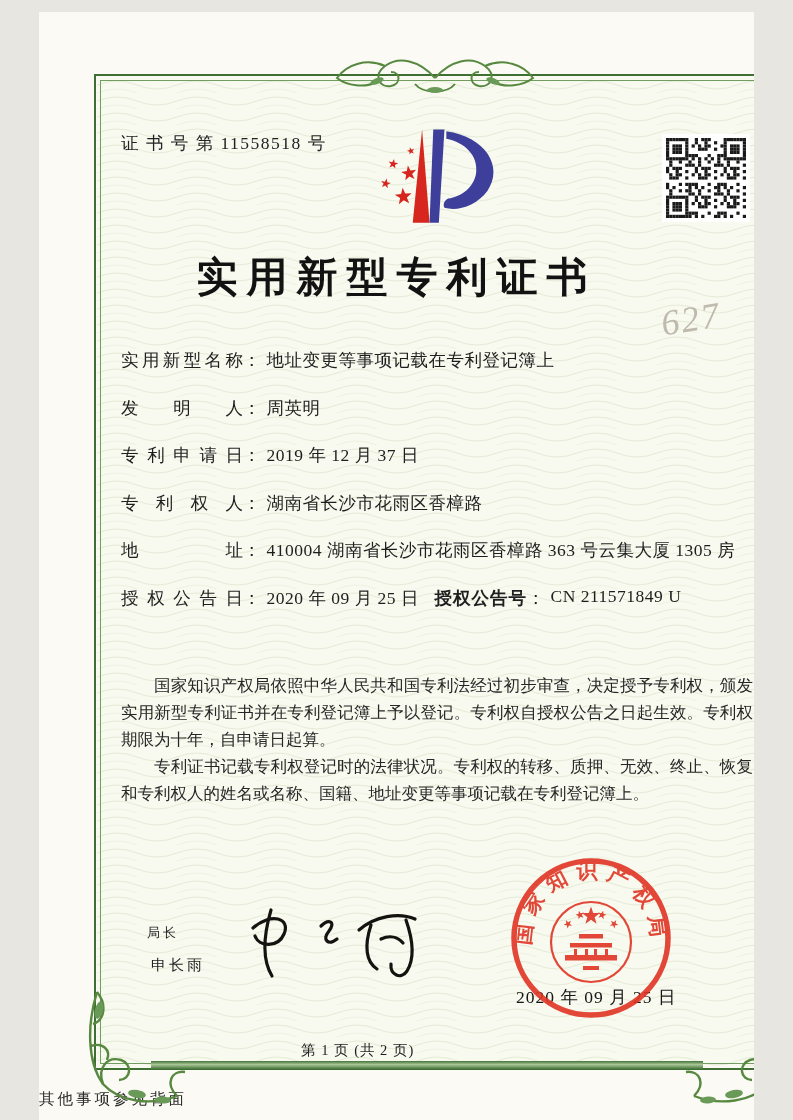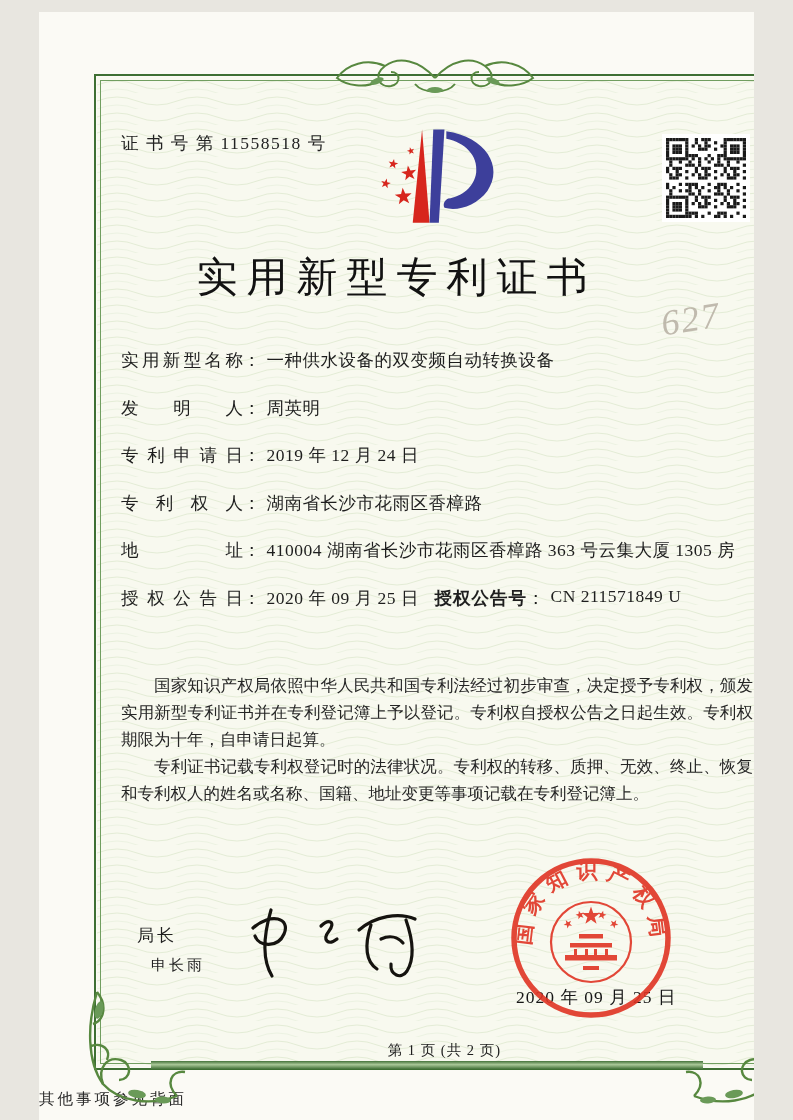--- a/index.html
+++ b/index.html
@@ -14,44 +14,44 @@
     box-sizing:border-box;border:1px solid #719e60;}
   .guilloche{position:absolute;left:58px;top:65px;width:678px;height:990px;opacity:.65;}
   .band{position:absolute;left:112px;top:1049px;width:552px;height:8px;
     background:linear-gradient(#44723a,#a9c797 45%,#44723a);z-index:3;}
   .scan-edge{position:absolute;left:0;bottom:3px;width:100%;height:3px;background:#eedcd5;}
 
   .cert-no{position:absolute;left:82px;top:119px;font-size:17.5px;letter-spacing:1.5px;color:#222;}
   .logo{position:absolute;left:318px;top:110px;width:160px;height:112px;}
   .qr{position:absolute;left:623px;top:122px;width:88px;height:88px;}
   .title{position:absolute;left:0;top:238px;width:100%;text-align:center;
-    font-size:41px;font-weight:normal;letter-spacing:9px;color:#121212;}
+    font-size:41px;font-weight:bold;letter-spacing:9px;color:#121212;}
   .pencil{position:absolute;left:622px;top:286px;font-size:36px;color:#b3ab9e;
     font-style:italic;transform:rotate(-9deg);letter-spacing:2px;opacity:.8;}
 
   .fields{position:absolute;left:82px;top:336px;width:640px;}
   .frow{height:47.6px;font-size:17.5px;white-space:nowrap;}
   .flabel{display:inline-block;width:122px;text-align:justify;text-align-last:justify;vertical-align:top;}
   .flabel2{display:inline-block;vertical-align:top;letter-spacing:1px;font-weight:bold;}
   .fcolon{display:inline-block;vertical-align:top;}
   .fvalue{display:inline-block;vertical-align:top;padding-left:6px;letter-spacing:.5px;}
   .gdate{width:168px;}
 
   .paras{position:absolute;left:82px;top:660px;width:632px;font-size:16.5px;
     line-height:27px;text-align:justify;color:#262626;}
   .paras p{margin:0;text-indent:2em;}
 
-  .officer-title{position:absolute;left:98px;top:912px;font-size:17px;letter-spacing:3px;}
+  .officer-title{position:absolute;left:108px;top:912px;font-size:13px;letter-spacing:3px;}
   .officer-name{position:absolute;left:112px;top:944px;font-size:15px;letter-spacing:3px;}
   .signature{position:absolute;left:196px;top:886px;width:210px;height:95px;}
 
   .seal{position:absolute;left:461px;top:818px;width:185px;height:192px;z-index:5;opacity:.9;}
   .seal-date{position:absolute;left:477px;top:973px;font-size:17.5px;letter-spacing:1px;color:#161616;z-index:4;}
 
-  .page-no{position:absolute;left:262px;top:1029px;width:200px;text-align:right;font-size:14.5px;letter-spacing:1px;}
+  .page-no{position:absolute;left:262px;top:1029px;width:200px;text-align:left;font-size:14.5px;letter-spacing:1px;}
   .back-note{position:absolute;left:0;top:1077px;width:100%;text-align:left;
     font-size:15.5px;letter-spacing:3px;color:#2a2a2a;}
 
   .orn{position:absolute;z-index:2;}
   .orn-top{left:280px;top:36px;width:232px;height:54px;}
   .orn-bl{left:38px;top:972px;width:118px;height:132px;}
   .orn-br{left:637px;top:972px;width:118px;height:132px;transform:scaleX(-1);}
 </style>
 </head>
 <body>
@@ -414,27 +414,27 @@
         <rect x="80.80000000000001" y="80.80000000000001" width="3.2" height="3.2"></rect>
       </g>
   </svg>
 
   <div class="title">实用新型专利证书</div>
 
   <div class="pencil">627</div>
 
   <div class="fields">
     <div class="frow">
-      <span class="flabel">实用新型名称</span><span class="fcolon">：</span><span class="fvalue">一种供水设备的双变频自动转换设备</span>
+      <span class="flabel">实用新型名称</span><span class="fcolon">：</span><span class="fvalue">地址变更等事项记载在专利登记簿上</span>
     </div>
     <div class="frow">
       <span class="flabel">发明人</span><span class="fcolon">：</span><span class="fvalue">周英明</span>
     </div>
     <div class="frow">
-      <span class="flabel">专利申请日</span><span class="fcolon">：</span><span class="fvalue">2019 年 12 月 24 日</span>
+      <span class="flabel">专利申请日</span><span class="fcolon">：</span><span class="fvalue">2019 年 12 月 37 日</span>
     </div>
     <div class="frow">
       <span class="flabel">专利权人</span><span class="fcolon">：</span><span class="fvalue">湖南省长沙市花雨区香樟路</span>
     </div>
     <div class="frow">
       <span class="flabel">地址</span><span class="fcolon">：</span><span class="fvalue">410004 湖南省长沙市花雨区香樟路 363 号云集大厦 1305 房</span>
     </div>
     <div class="frow">
       <span class="flabel">授权公告日</span><span class="fcolon">：</span><span class="fvalue gdate">2020 年 09 月 25 日</span><span class="flabel2">授权公告号</span><span class="fcolon">：</span><span class="fvalue">CN 211571849 U</span>
     </div>

